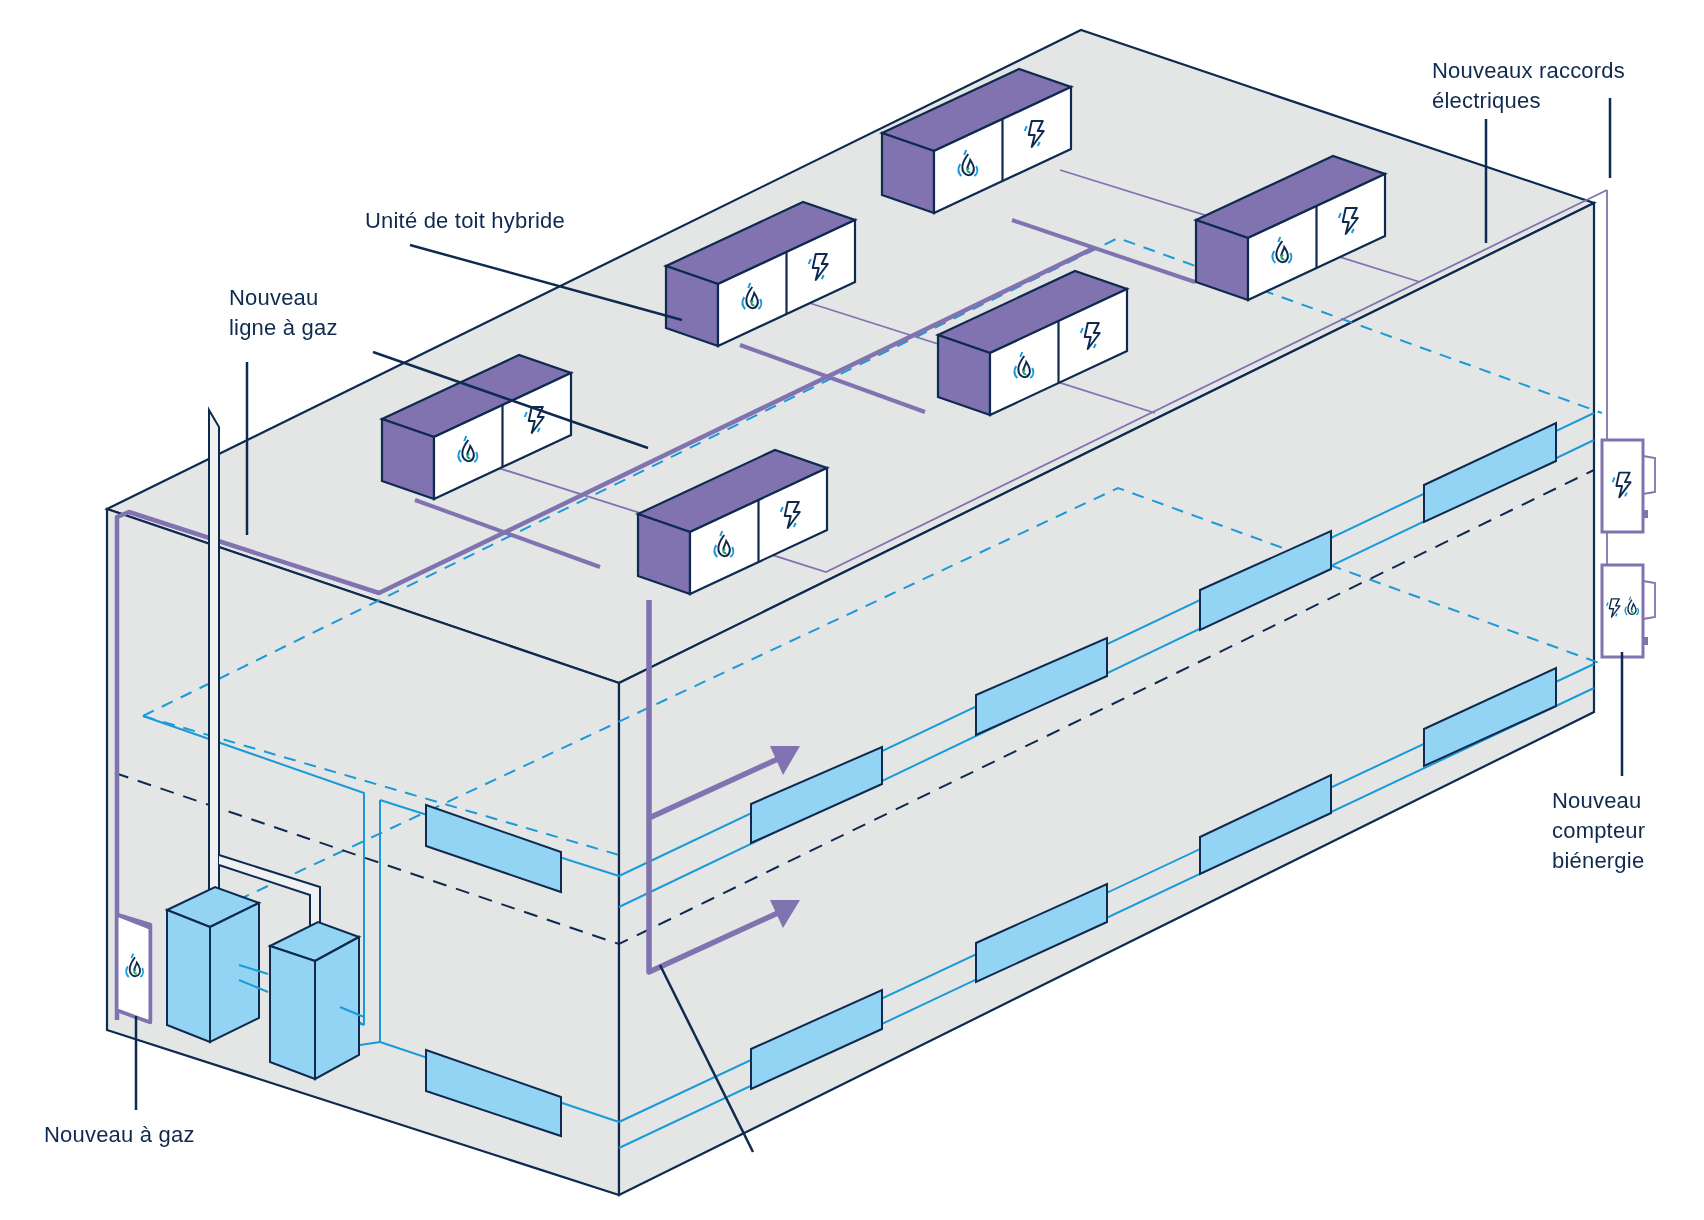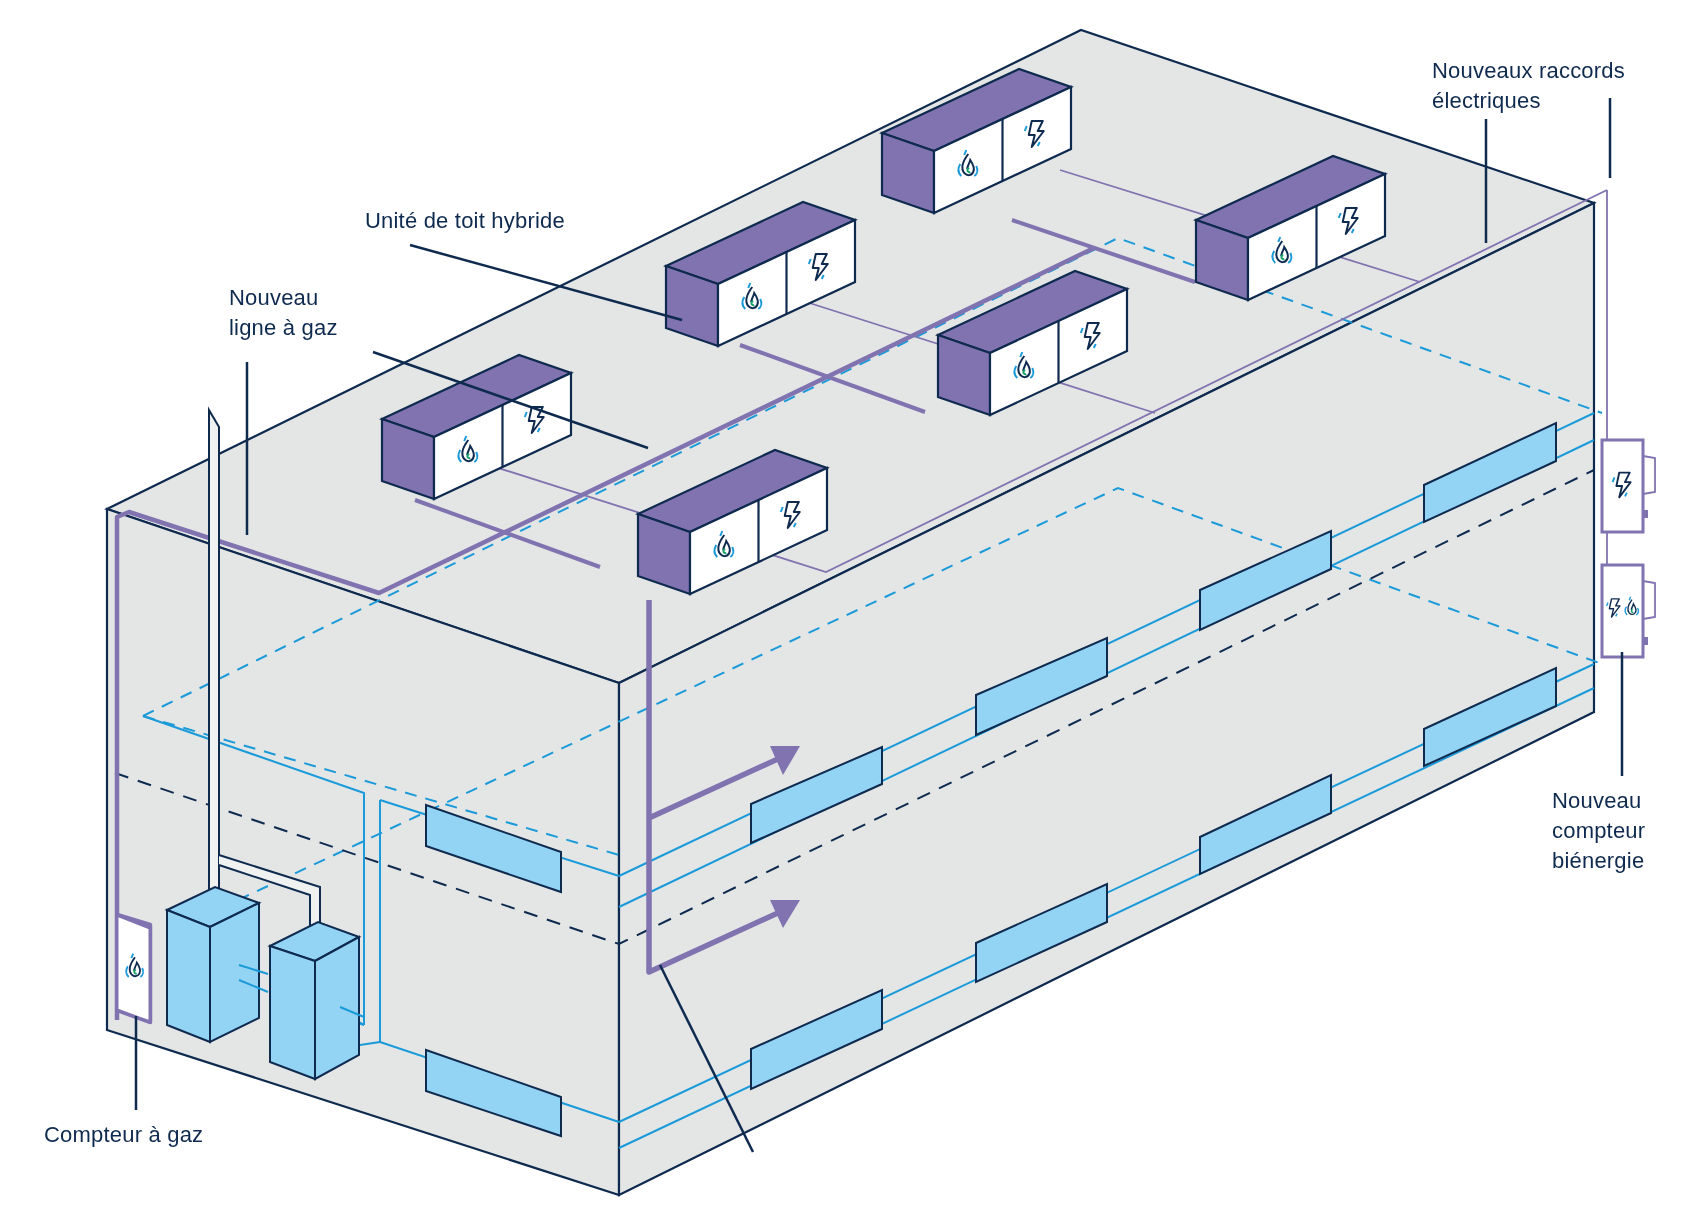--- a/index.html
+++ b/index.html
@@ -216,16 +216,16 @@
 <div class="label" style="left:1432px; top:56px;">
   <span>Nouveaux raccords</span>
   <span>électriques</span>
 </div>
 <div class="label center" style="left:1552px; top:786px;">
   <span>Nouveau</span>
   <span>compteur</span>
   <span>biénergie</span>
 </div>
 <div class="label" style="left:44px; top:1120px;">
-  <span>Compteur à gaz</span>
+  <span>Nouveau à gaz</span>
 </div>
 <div class="label" style="left:775px; top:1142px;">
 </div>
 
 </body></html>

